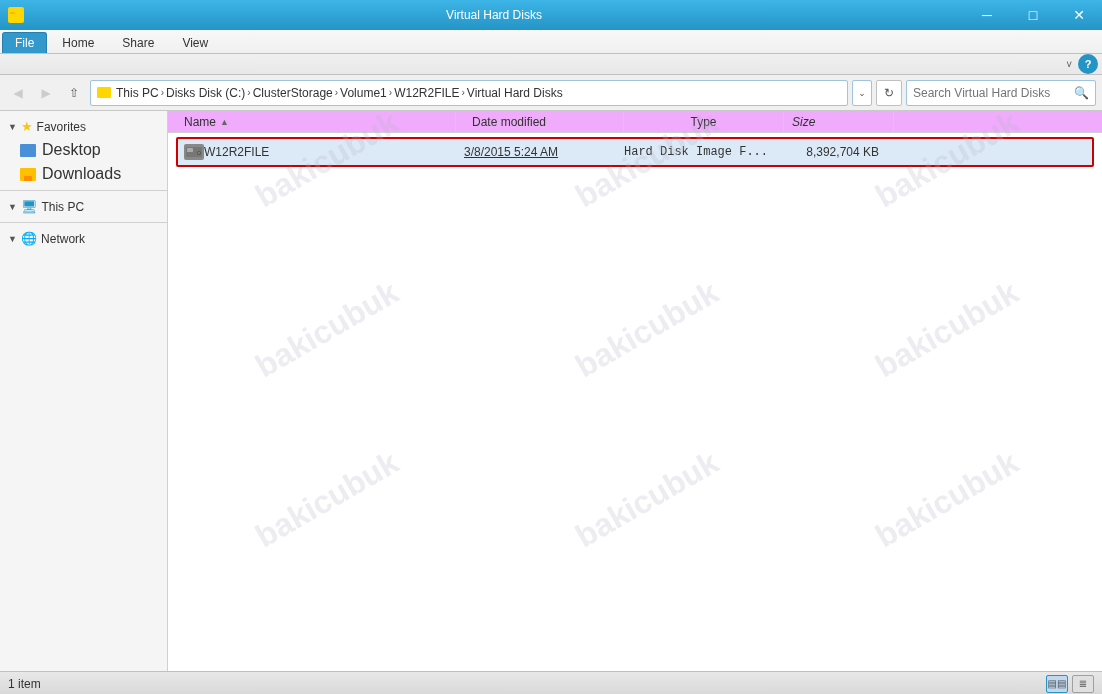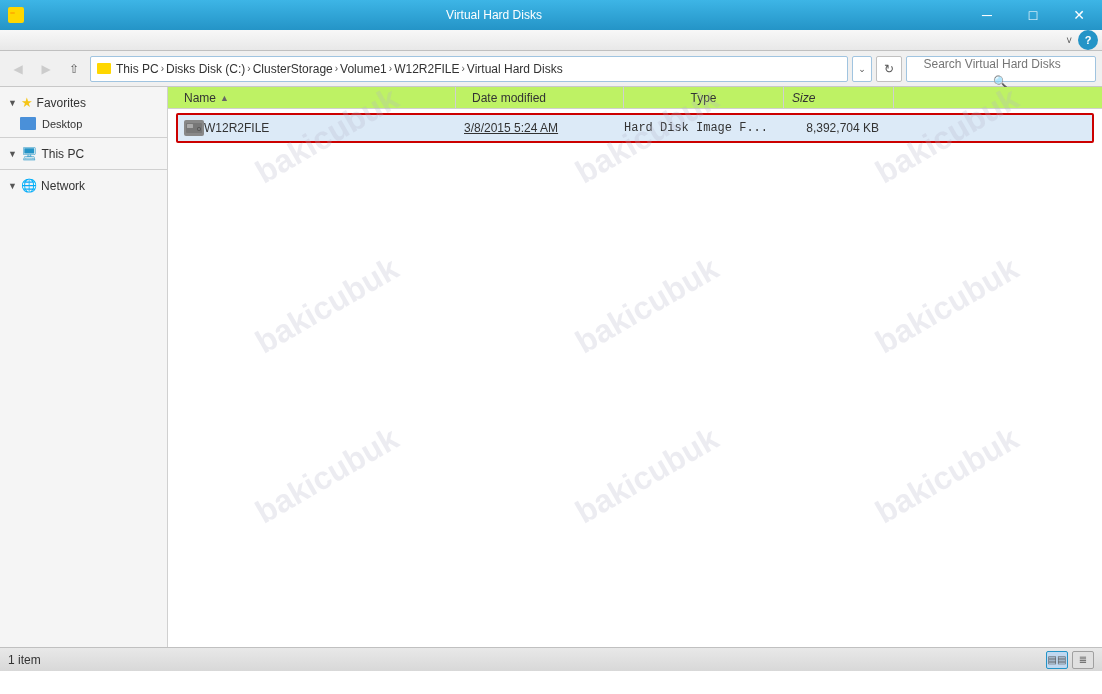--- a/index.html
+++ b/index.html
@@ -127,21 +127,20 @@
       font-size: 12px;
     }
     .search-box {
       width: 190px; height: 26px;
       background: #fff;
       border: 1px solid #a0c4e0;
       border-radius: 2px;
       display: flex; align-items: center;
       padding: 0 6px;
       gap: 4px;
-      flex-direction: column;
     }
     .search-input {
       border: none; outline: none;
       font-size: 12px; color: #888;
       flex: 1;
       background: transparent;
     }
     .search-icon { color: #888; font-size: 12px; }
 
     
@@ -167,42 +166,42 @@
       font-size: 12px;
       color: #333;
       cursor: pointer;
       gap: 4px;
     }
     .sidebar-chevron { font-size: 9px; color: #555; }
     .sidebar-item {
       display: flex;
       align-items: center;
       padding: 3px 8px 3px 20px;
-      font-size: 11px;
+      font-size: 16px;
       color: #333;
       cursor: pointer;
       gap: 6px;
     }
     .sidebar-icon-folder { width: 16px; height: 13px; background: #4a90d9; border-radius: 1px; flex-shrink: 0; position: relative; }
     .sidebar-icon-downloads { width: 16px; height: 13px; background: #ffc000; border-radius: 1px; flex-shrink: 0; position: relative; }
     .sidebar-divider { height: 1px; background: #d0d0d0; margin: 4px 0; }
 
     
     .content-area {
       flex: 1;
       display: flex;
       flex-direction: column;
       background: #fff;
     }
     .column-headers {
       display: flex;
       align-items: center;
       height: 22px;
       border-bottom: 1px solid #d0d0d0;
-      background: #bef264;
+      background: #f0abfc;
       padding: 0 8px;
     }
     .col-header {
       font-size: 12px;
       color: #333;
       cursor: pointer;
       padding: 0 8px;
       height: 100%;
       display: flex;
       align-items: center;
@@ -315,20 +314,26 @@
   </div>
   <div class="title-text">Virtual Hard Disks</div>
   <div class="title-controls">
     <button class="title-btn">─</button>
     <button class="title-btn">□</button>
     <button class="title-btn close">✕</button>
   </div>
 </div>
 
 <div class="ribbon">
+  <div class="ribbon-tabs">
+    <div class="ribbon-tab active">File</div>
+    <div class="ribbon-tab inactive">Home</div>
+    <div class="ribbon-tab inactive">Share</div>
+    <div class="ribbon-tab inactive">View</div>
+  </div>
   <div class="ribbon-content">
     <div class="ribbon-chevron">˅</div>
     <div class="ribbon-help">?</div>
   </div>
 </div>
 
 <div class="address-bar">
   <button class="nav-btn disabled">◀</button>
   <button class="nav-btn disabled">▶</button>
   <button class="nav-btn">⇧</button>
@@ -359,20 +364,26 @@
   <div class="sidebar">
     <div class="sidebar-section-header">
       <span class="sidebar-chevron">▼</span>
       <span style="color:#f5c518; font-size:13px;">★</span>
       <span>Favorites</span>
     </div>
     <div class="sidebar-item">
       <div class="sidebar-icon-folder"></div>
       <span>Desktop</span>
     </div>
+    <div class="sidebar-item">
+      <div class="sidebar-icon-downloads" style="position:relative;">
+        <div style="position:absolute;bottom:0;left:4px;width:8px;height:5px;background:#ff8c00;border-radius:1px;"></div>
+      </div>
+      <span>Downloads</span>
+    </div>
     <div class="sidebar-divider"></div>
     <div class="sidebar-section-header">
       <span class="sidebar-chevron">▼</span>
       <span style="font-size:13px; color:#2494c7;">🖥</span>
       <span>This PC</span>
     </div>
     <div class="sidebar-divider"></div>
     <div class="sidebar-section-header">
       <span class="sidebar-chevron">▼</span>
       <span style="font-size:13px; color:#2494c7;">🌐</span>

